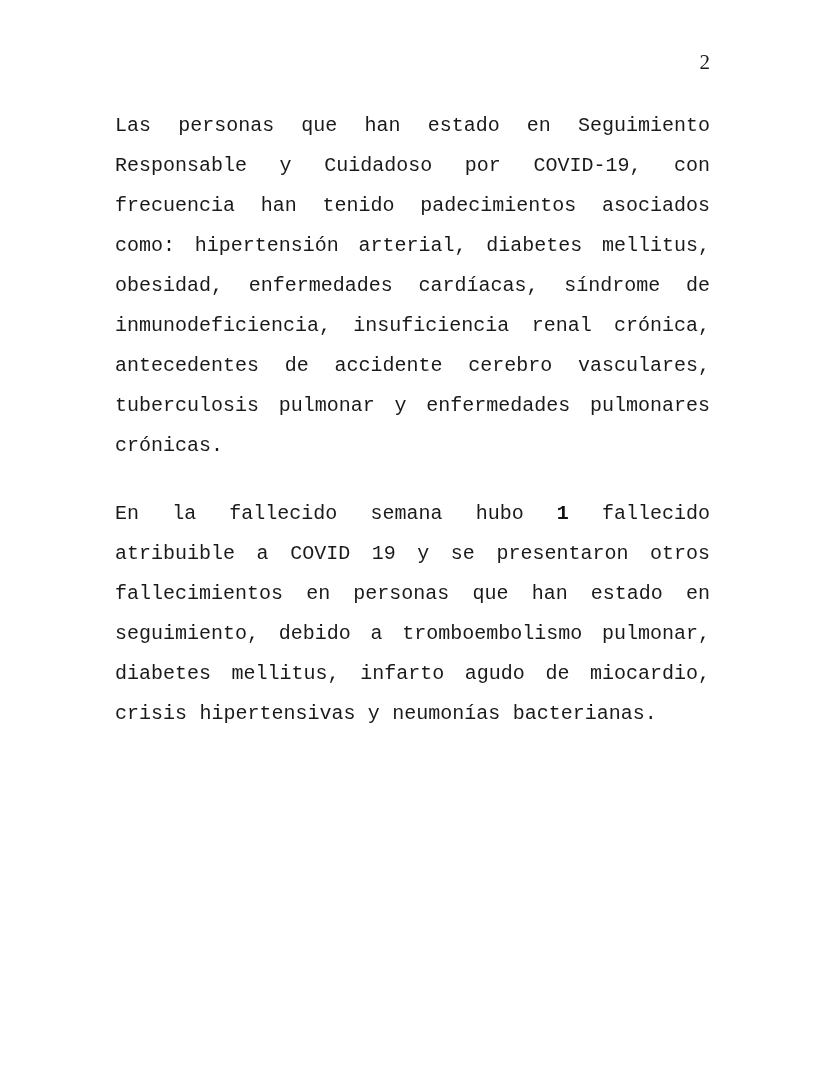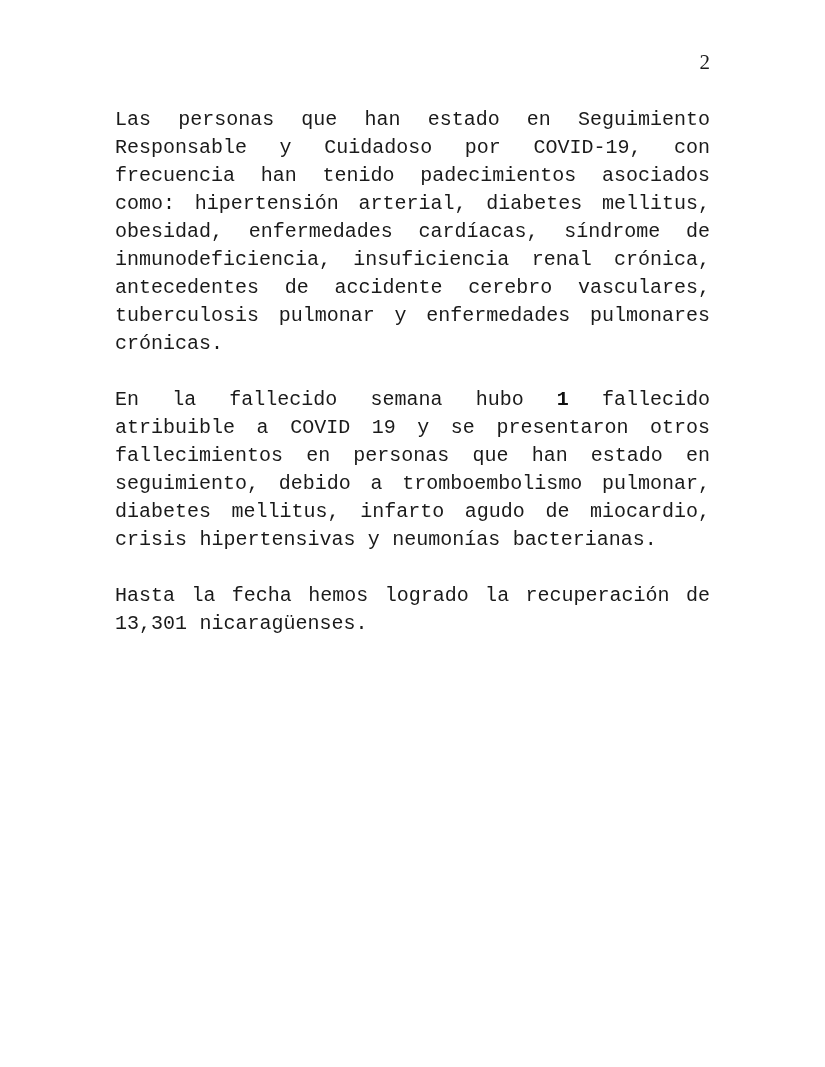--- a/index.html
+++ b/index.html
@@ -23,21 +23,21 @@
     line-height: 24px;
     color: #1b1b1b;
     text-align: right;
   }
   .content {
     margin-top: 32px;
   }
   .para {
     font-family: "Liberation Mono", "DejaVu Sans Mono", monospace;
     font-size: 20px;
-    line-height: 28px;
+    line-height: 40px;
     color: #1a1a1a;
     text-align: justify;
     margin: 0 0 28px 0;
     word-spacing: 0.02em;
   }
   .para:last-child {
     margin-bottom: 0;
   }
   .bold-num {
     font-weight: bold;
@@ -50,18 +50,17 @@
 <div class="page">
 
   <div class="page-number">2</div>
 
   <div class="content">
 
     <p class="para"><span>Las personas que han estado en Seguimiento Responsable y Cuidadoso por COVID-19, con frecuencia han tenido padecimientos asociados como: hipertensión arterial, diabetes mellitus, obesidad, enfermedades cardíacas, síndrome de inmunodeficiencia, insuficiencia renal crónica, antecedentes de accidente cerebro vasculares, tuberculosis pulmonar y enfermedades pulmonares crónicas.</span></p>
 
     <p class="para"><span>En la fallecido semana hubo </span><span class="bold-num">1</span><span> fallecido atribuible a COVID 19 y se presentaron otros fallecimientos en personas que han estado en seguimiento, debido a tromboembolismo pulmonar, diabetes mellitus, infarto agudo de miocardio, crisis hipertensivas y neumonías bacterianas.</span></p>
 
-    <p class="para"><span>Hasta la fecha hemos logrado la recuperación de 13,301 nicaragüenses.</span></p>
 
 
   </div>
 
 </div>
 
 </body></html>

